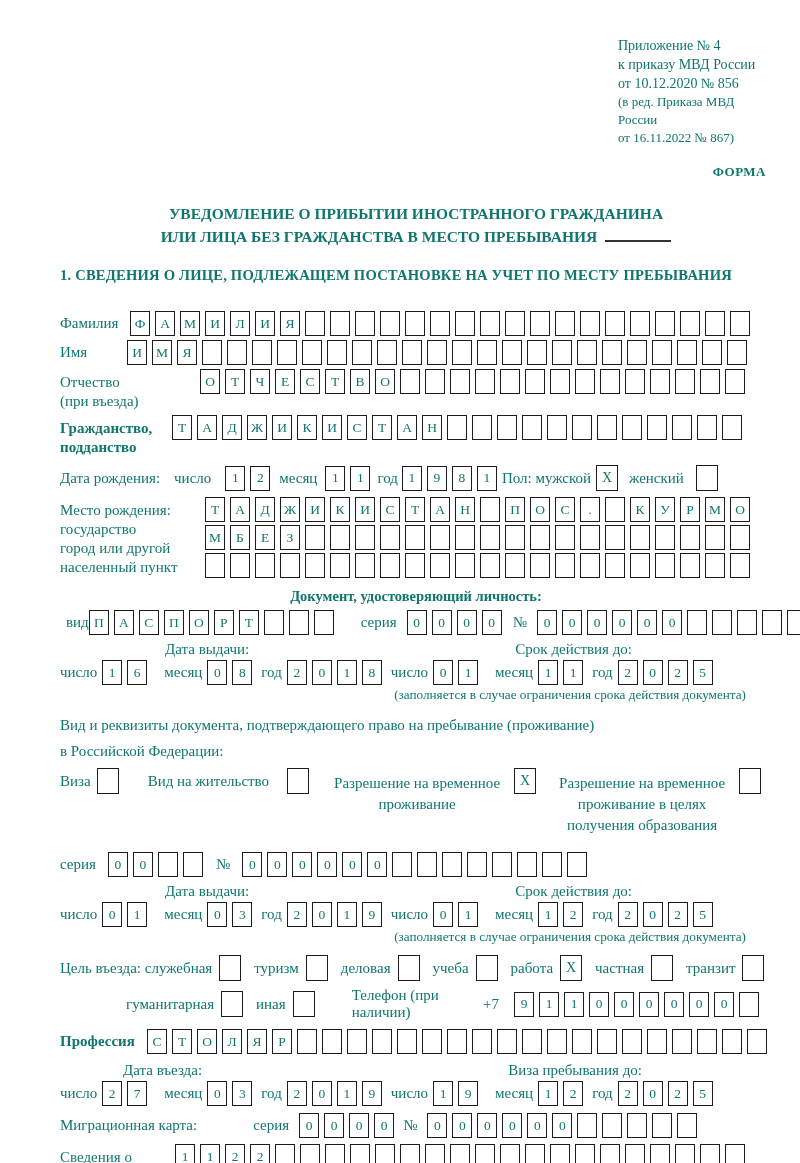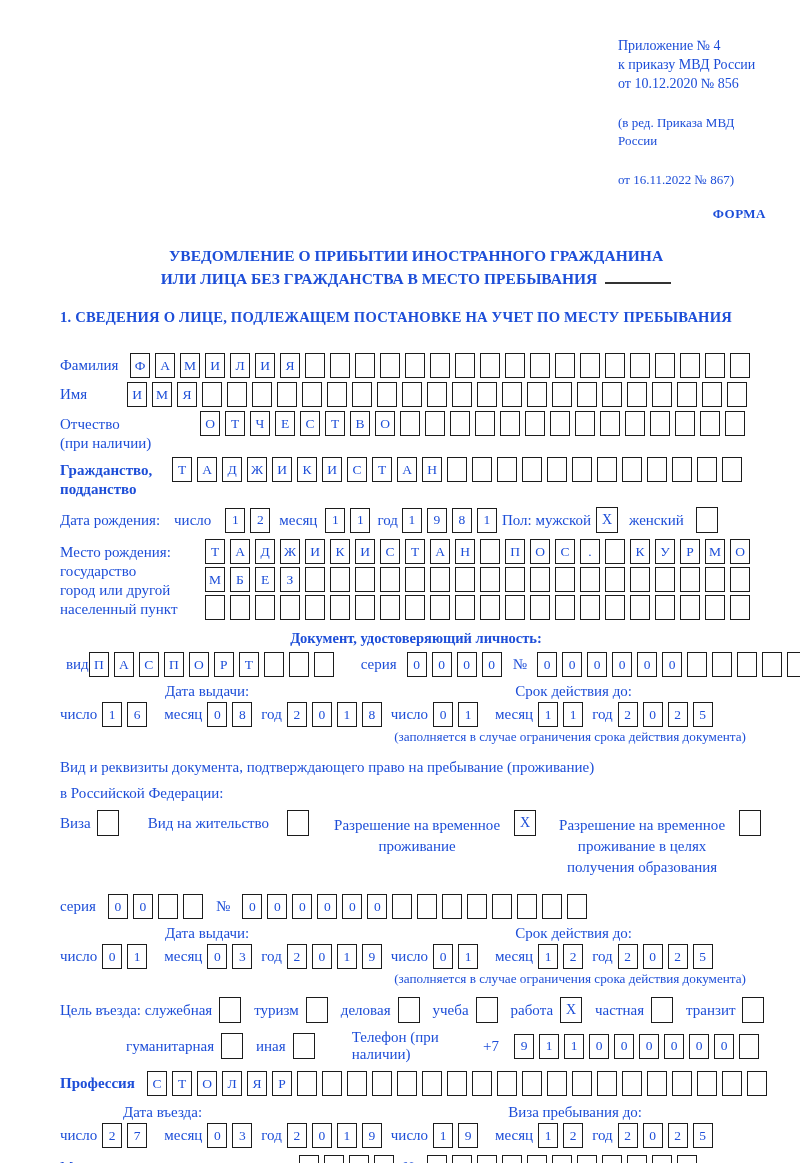--- a/index.html
+++ b/index.html
@@ -1,28 +1,28 @@
 <!DOCTYPE html>
 <html><head>
 <meta charset="utf-8">
 <style>
   * { box-sizing: border-box; margin: 0; padding: 0; }
   html, body { background: #ffffff; }
   .page {
     width: 800px; height: 1163px;
-    background: #ffffff; color: #1d4ed8;
+    background: #ffffff; color: #0f766e;
     font-family: "Liberation Serif", "DejaVu Serif", serif;
     font-size: 15px;
     padding: 36px 28px 20px 60px;
     overflow: hidden;
     position: relative;
   }
   
   .appendix { margin-left: 558px; line-height: 19px; font-size: 14px; }
-  .appendix .sub { font-size: 13px; line-height: 18px; margin-top: 21px; }
+  .appendix .sub { font-size: 13px; line-height: 18px; }
   .forma { text-align: right; font-weight: bold; font-size: 13px; margin-top: 17px; padding-right: 6px; letter-spacing: 0.5px; }
   
   .title { text-align: center; font-weight: bold; font-size: 15.5px; line-height: 23px; margin-top: 22px; }
   .title-underline { display: inline-block; width: 66px; border-bottom: 2px solid #333; height: 13px; margin-left: 8px; }
   .sec-heading { font-weight: bold; font-size: 14.6px; margin-top: 19px; letter-spacing: 0.2px; }
   
   .row { display: flex; align-items: flex-start; margin-top: 4px; }
   .lbl { flex: none; padding-top: 4px; }
   .cells { display: inline-flex; flex: none; }
   .cell {
@@ -141,21 +141,21 @@
         <span class="cell"></span>
         <span class="cell"></span>
         <span class="cell"></span>
         <span class="cell"></span>
       </span>
   </div>
 
   <div class="row">
     <span class="lbl w140 lines">
       <div>Отчество</div>
-      <div>(при наличии)</div>
+      <div>(при въезда)</div>
     </span>
     <span class="cells">
         <span class="cell">О</span>
         <span class="cell">Т</span>
         <span class="cell">Ч</span>
         <span class="cell">Е</span>
         <span class="cell">С</span>
         <span class="cell">Т</span>
         <span class="cell">В</span>
         <span class="cell">О</span>

